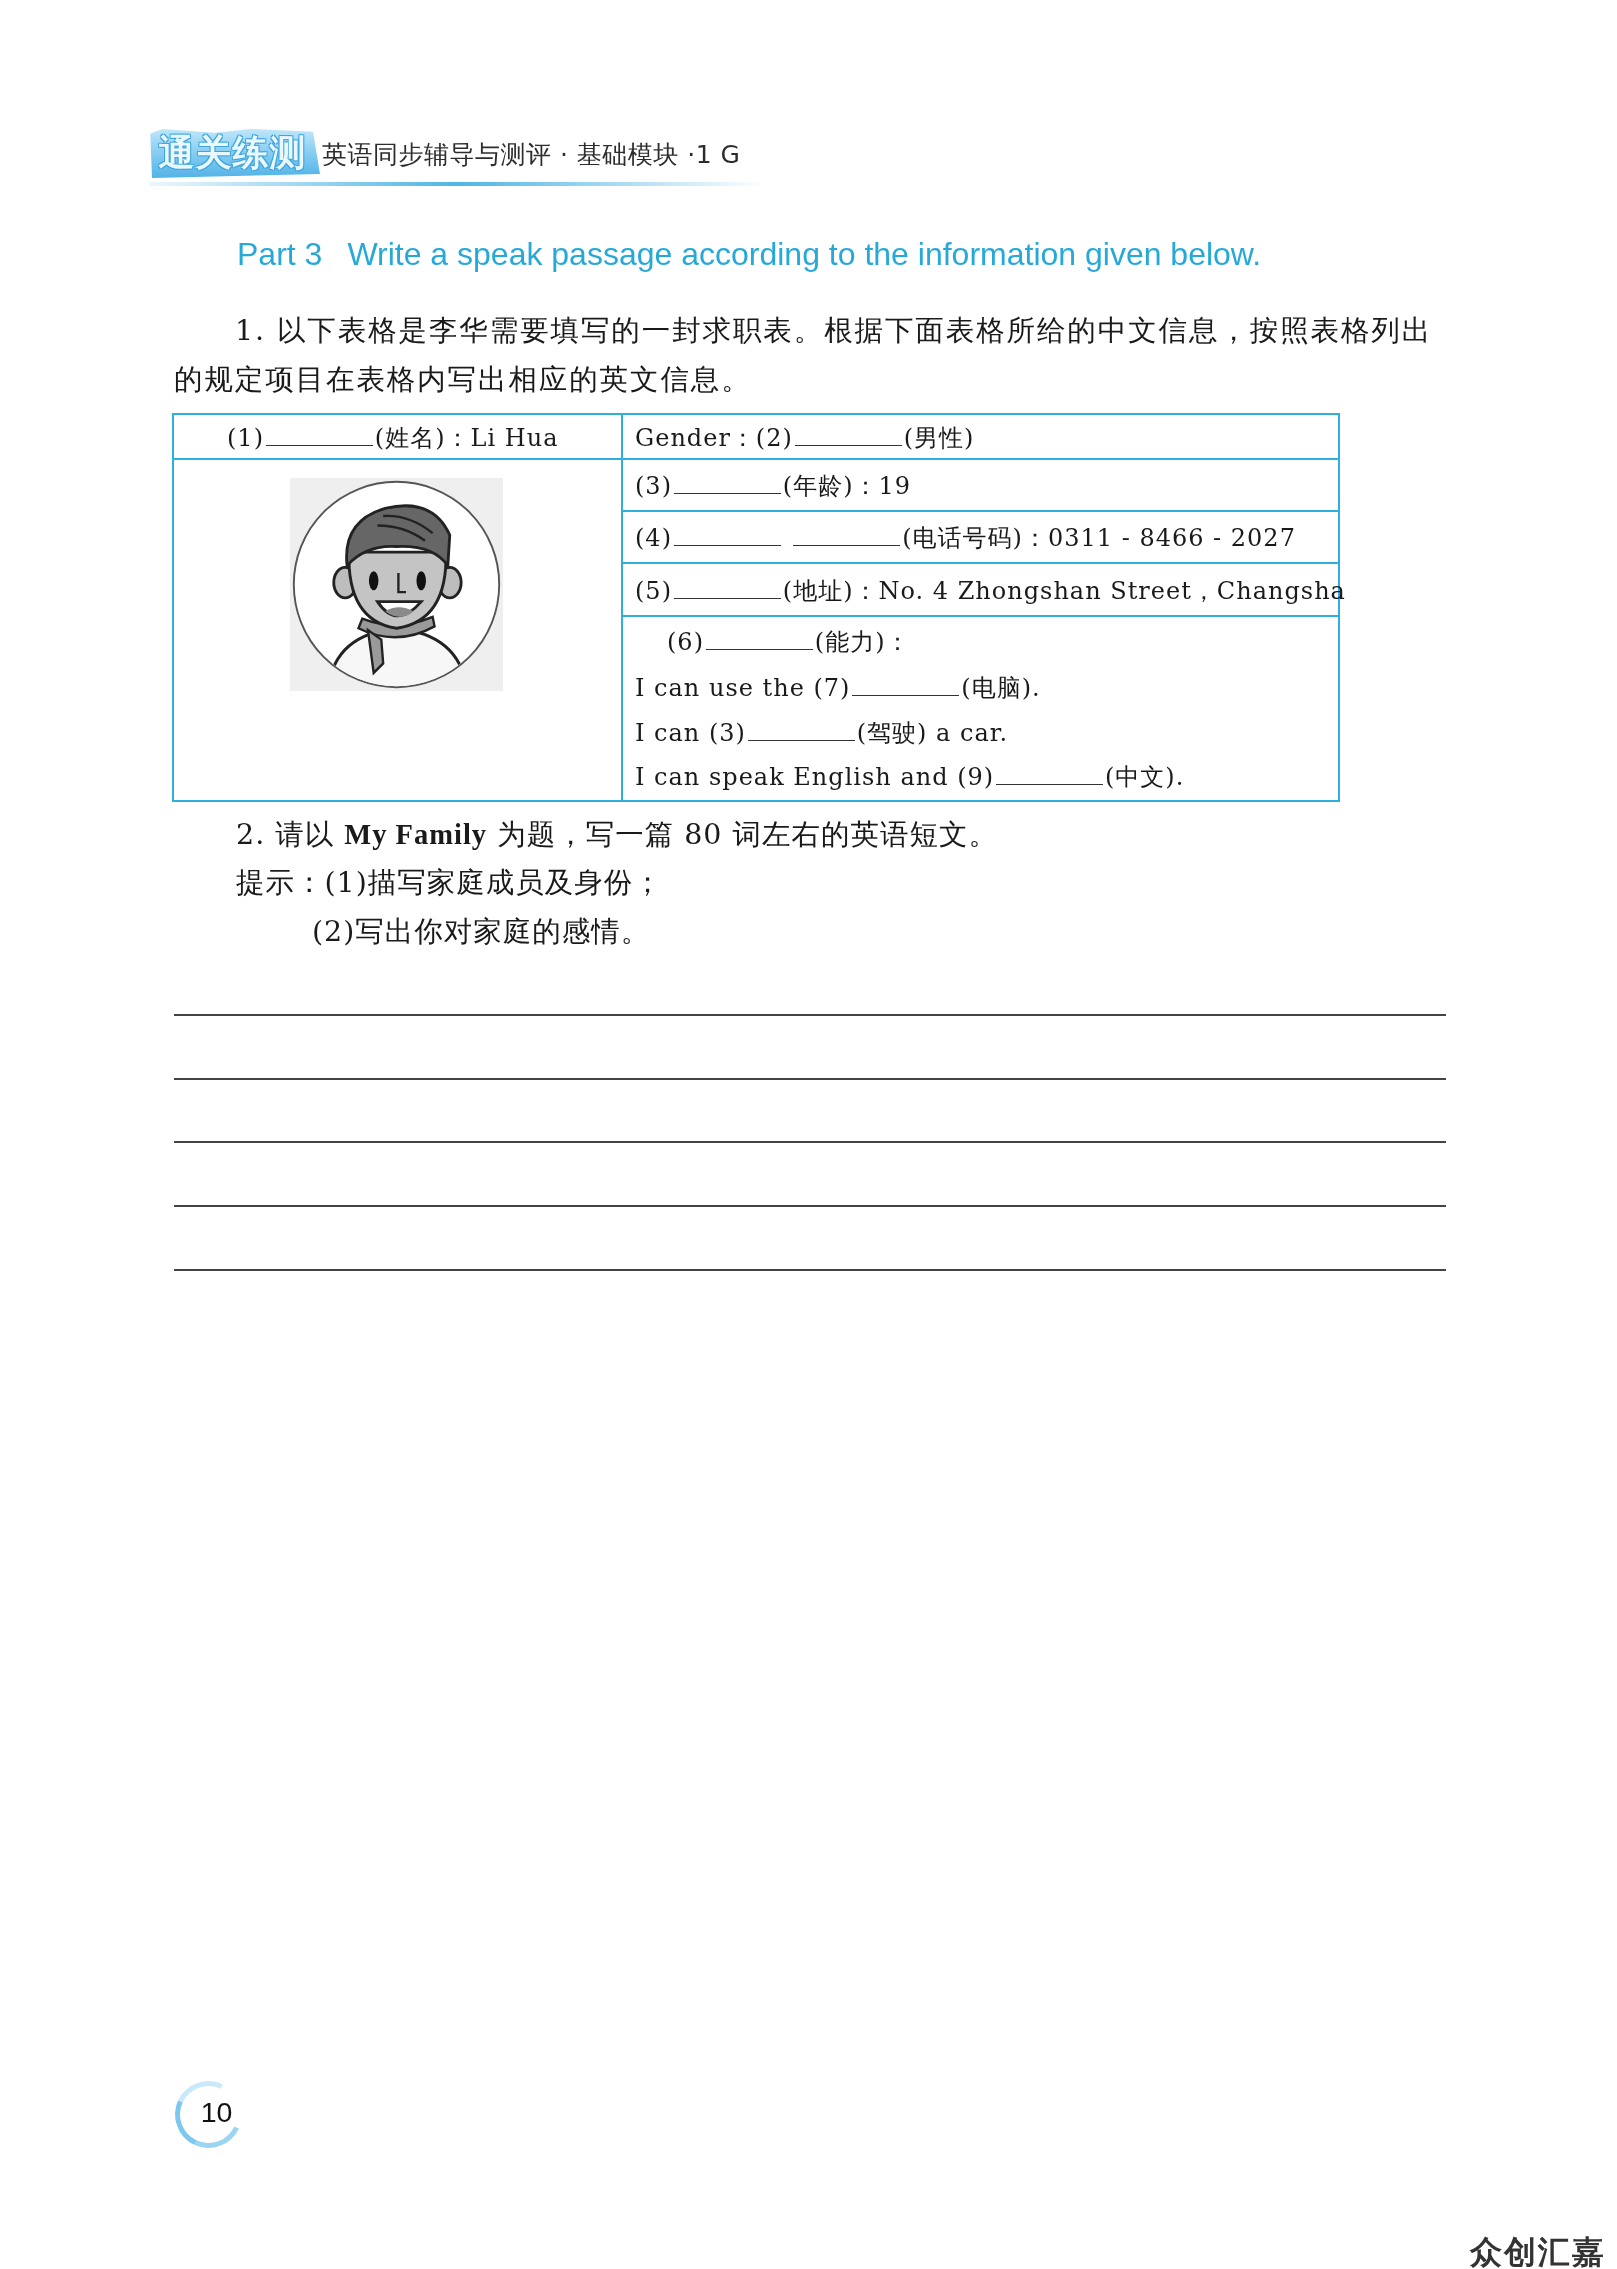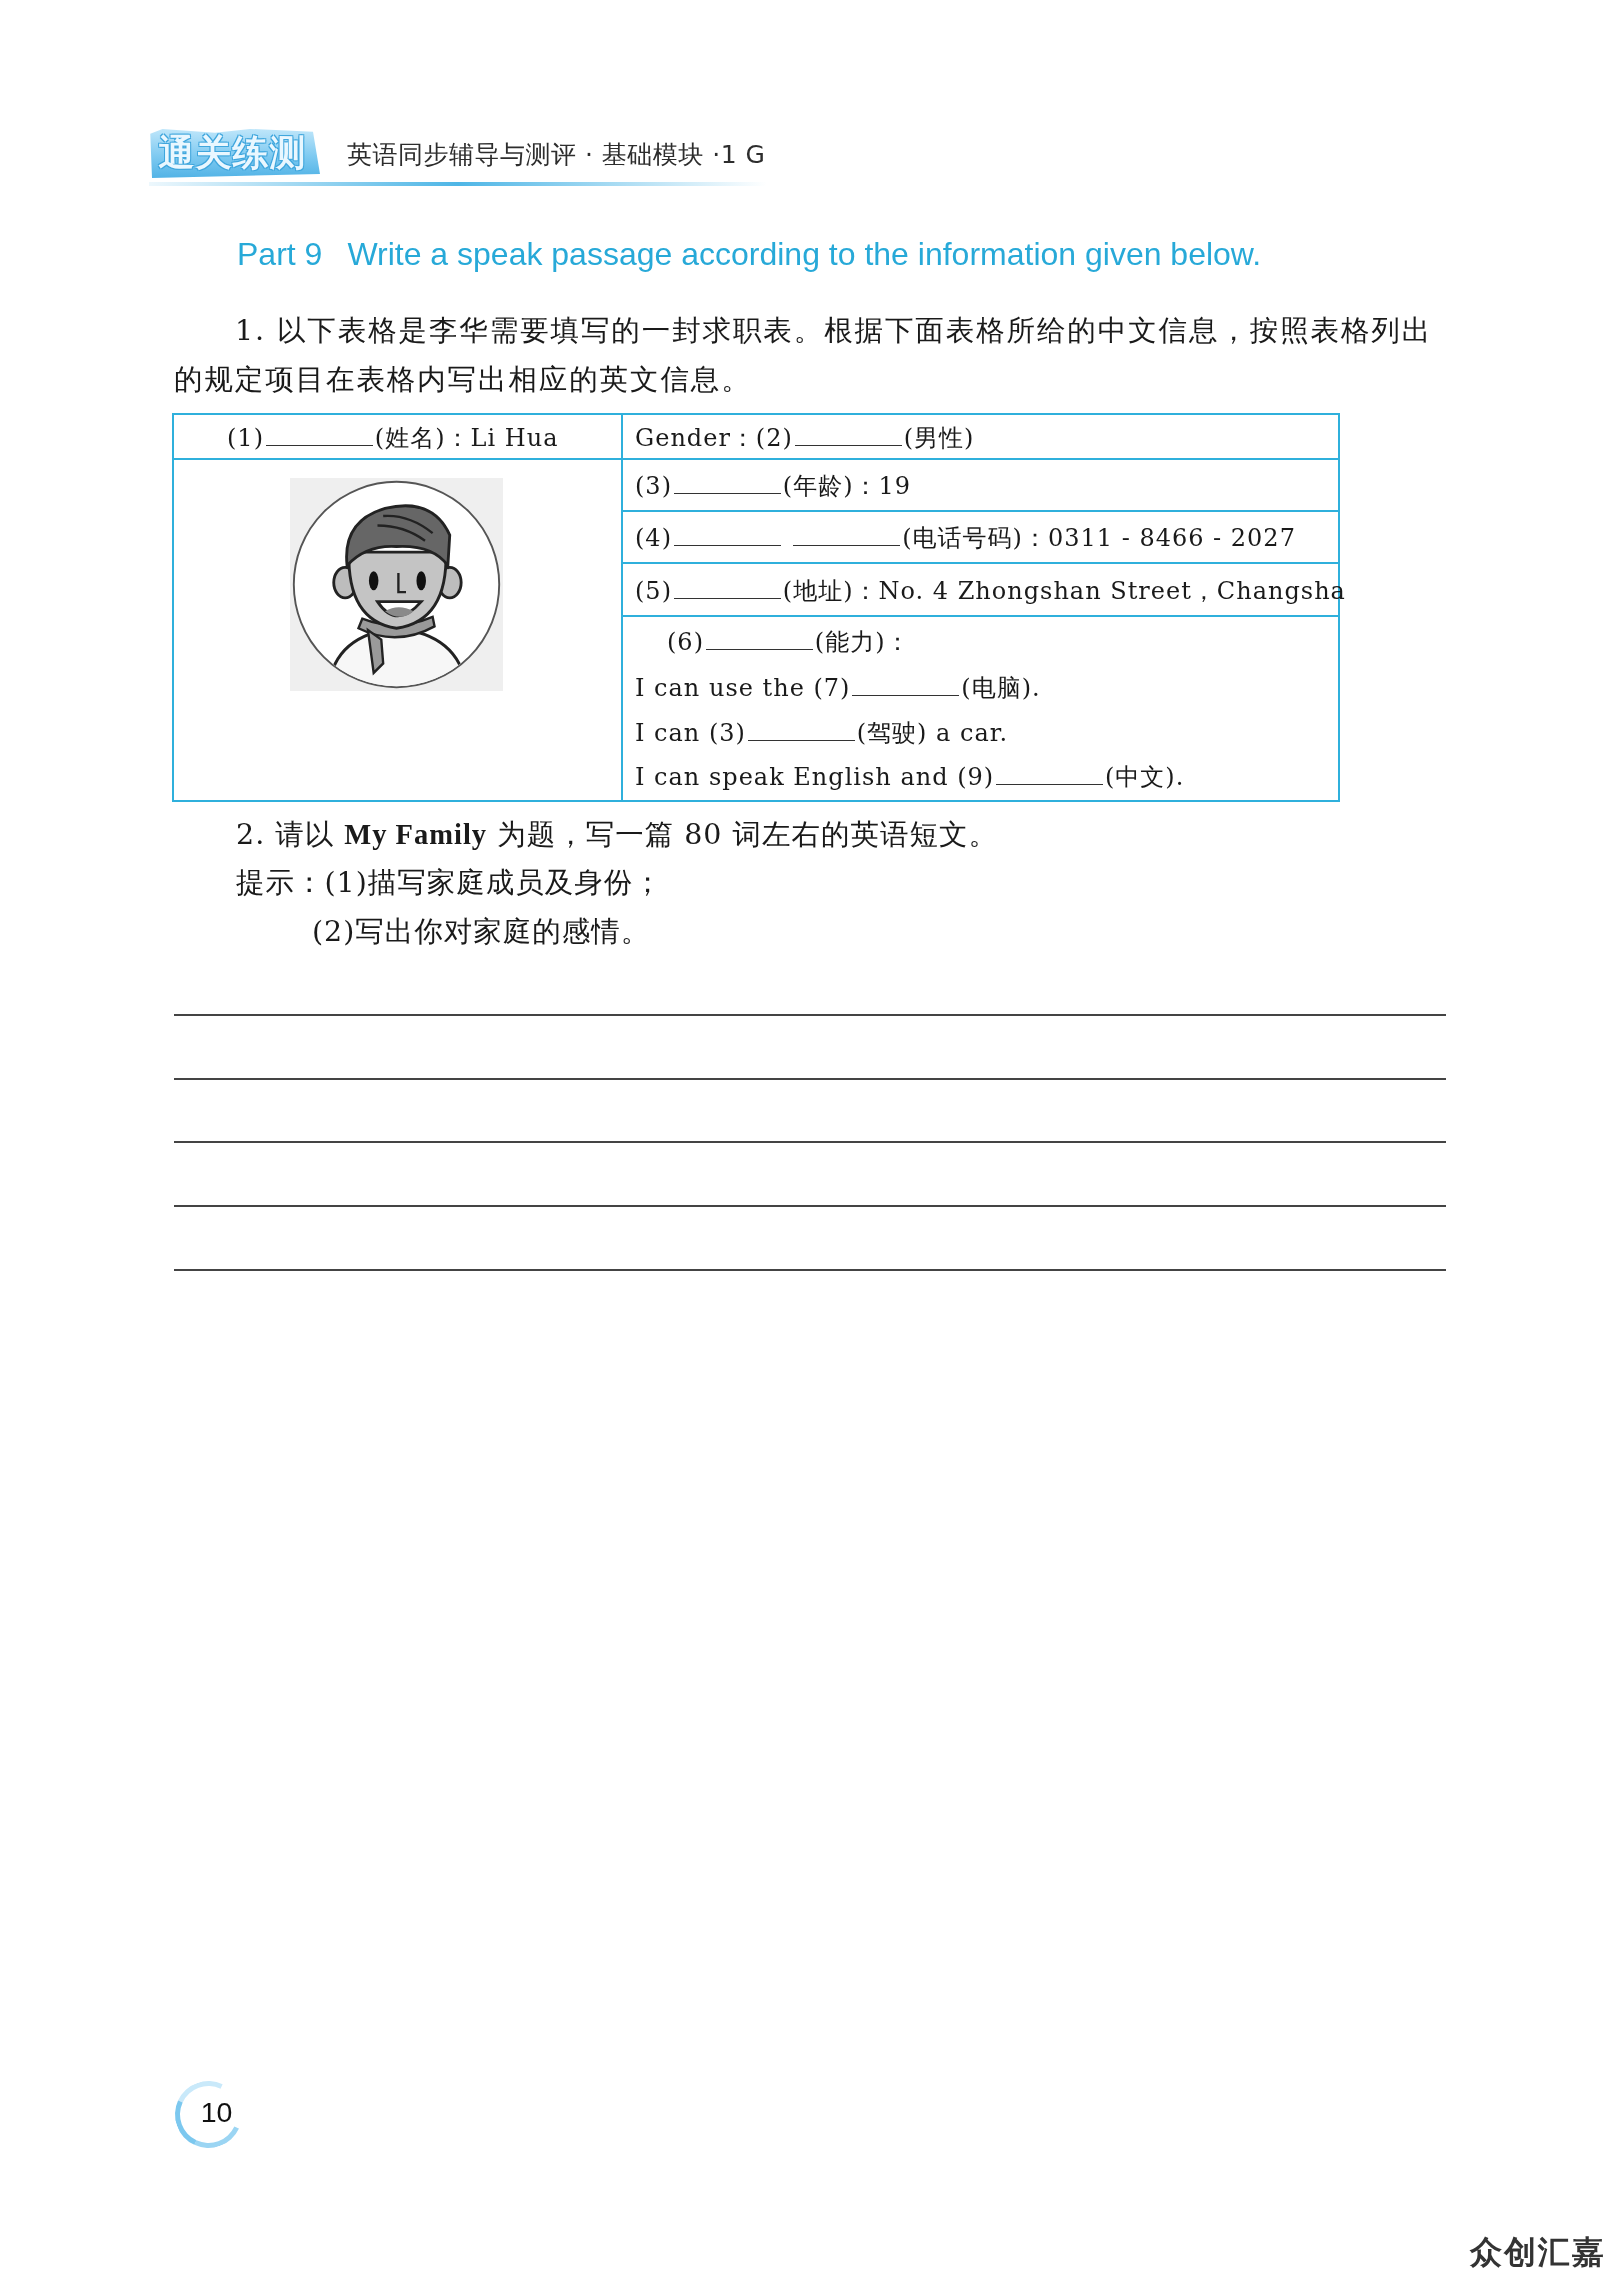--- a/index.html
+++ b/index.html
@@ -9,21 +9,21 @@
   
   .header { position: absolute; left: 139px; top: 127px; height: 57px; width: 628px; }
   .logo { position: absolute; left: 6px; top: 1.9px; height: 49px; width: 175px;
           background: linear-gradient(180deg, #bfe6fa 0%, #7fcaf1 55%, #52b3e6 100%);
           clip-path: polygon(3% 10%, 10% 0, 40% 8%, 60% 0, 96% 6%, 100% 92%, 4% 100%);
           display: flex; align-items: center; justify-content: center; }
   .logo span { font-family: "DejaVu Sans", sans-serif; font-weight: bold; font-size: 36px;
                color: #e9f7ff; letter-spacing: 1px;
                text-shadow: 1px 1px 0 #3fa6dd, -1px -1px 0 #3fa6dd, 1px -1px 0 #3fa6dd, -1px 1px 0 #3fa6dd; }
   .header-title { position: absolute; left: 183px; top: 11.4px; font-family: "DejaVu Sans", sans-serif;
-                  font-size: 25px; color: #2d2d2d; white-space: nowrap; letter-spacing: 0.5px; margin-left: 25px; }
+                  font-size: 25px; color: #2d2d2d; white-space: nowrap; letter-spacing: 0.5px; }
   .header-rule { position: absolute; left: 9.5px; top: 55px; width: 618px; height: 3.8px;
                  background: linear-gradient(90deg, rgba(80,180,230,0.1), #4eb6e6 50%, rgba(80,180,230,0)); }
 
   
   .part-heading { position: absolute; left: 237px; top: 236px; font-family: "Liberation Sans", sans-serif;
                   font-size: 32px; color: #27a9d8; white-space: nowrap; }
   .part-heading .num { margin-right: 25px; }
 
   
   .q1 { position: absolute; left: 174px; top: 306px; width: 1274px; font-size: 28.5px; line-height: 49px;
@@ -63,21 +63,21 @@
 
 <div class="header">
   <div class="logo">
     <span>通关练测</span>
   </div>
   <div class="header-title">英语同步辅导与测评 · 基础模块 ·1 G</div>
   <div class="header-rule"></div>
 </div>
 
 <div class="part-heading">
-  <span class="num">Part 9</span><span>Write a speak passage according to the information given below.</span>
+  <span class="num">Part 3</span><span>Write a speak passage according to the information given below.</span>
 </div>
 
 <div class="q1">1. 以下表格是李华需要填写的一封求职表。根据下面表格所给的中文信息，按照表格列出的规定项目在表格内写出相应的英文信息。</div>
 
 <div class="form-table">
   <div class="vline"></div>
   <div class="hline" style="left:0; right:0; top:43px;"></div>
   <div class="hline" style="left:447px; right:0; top:95px;"></div>
   <div class="hline" style="left:447px; right:0; top:147px;"></div>
   <div class="hline" style="left:447px; right:0; top:200px;"></div>

